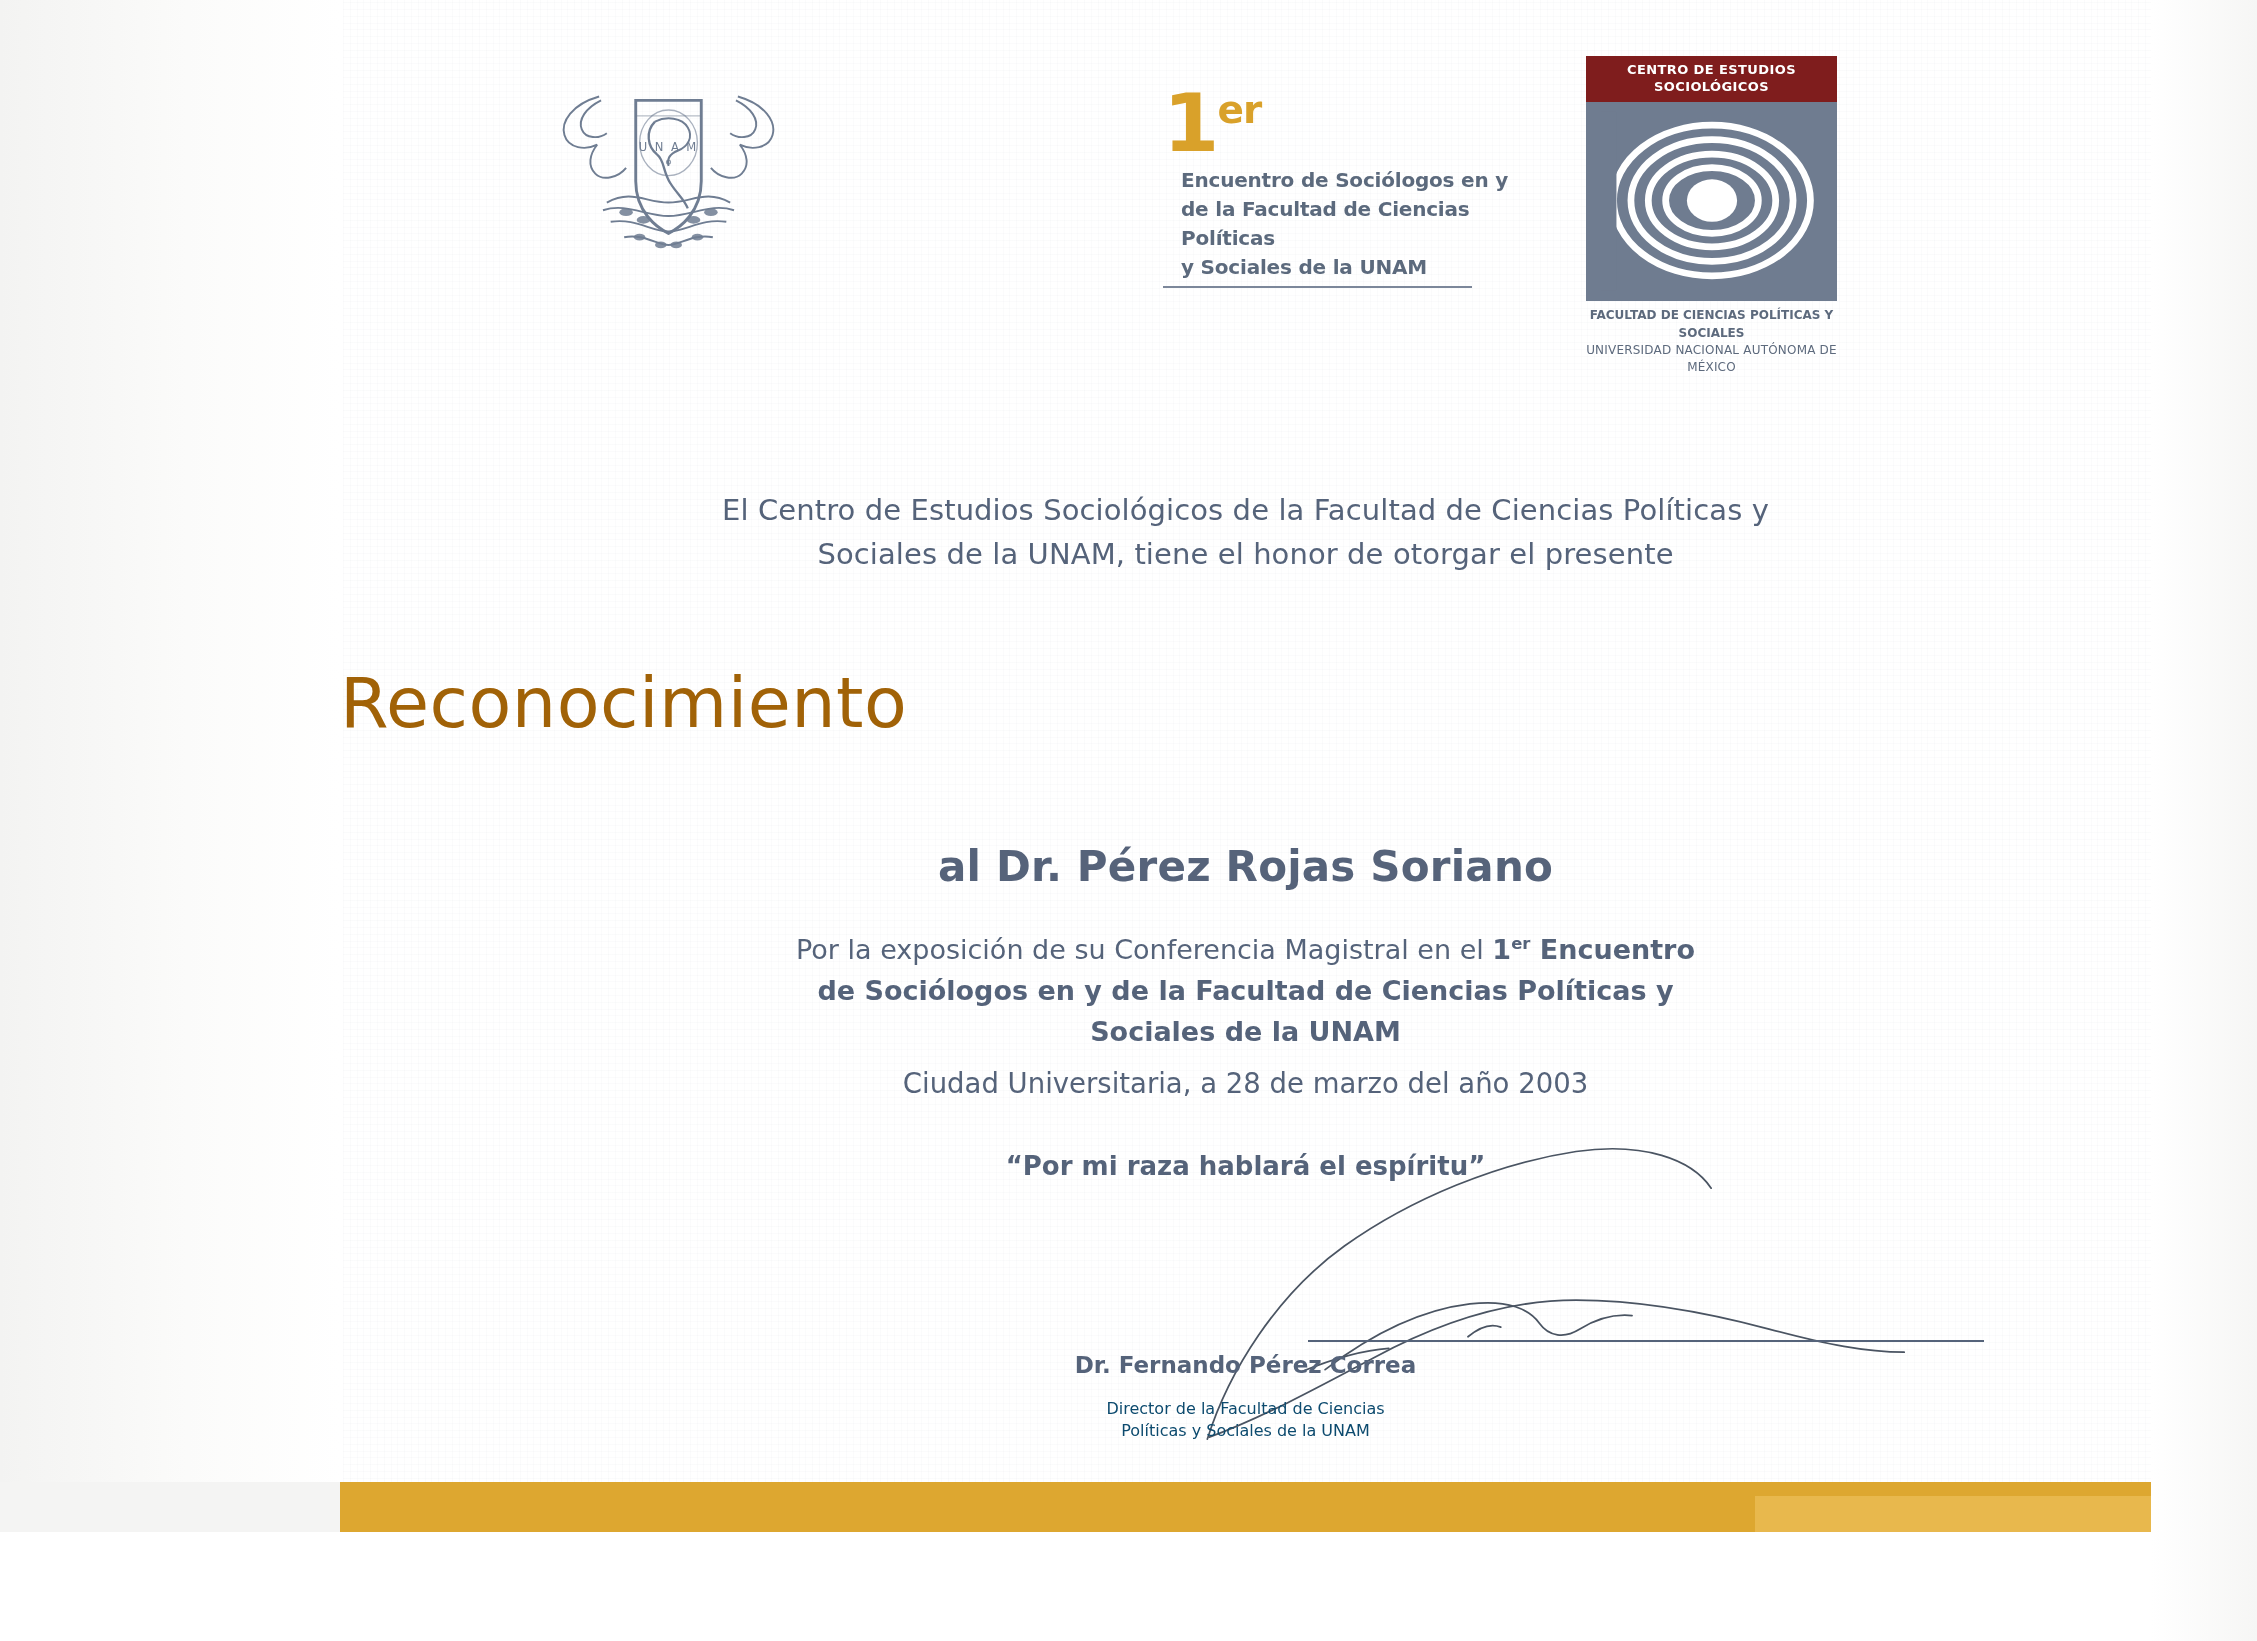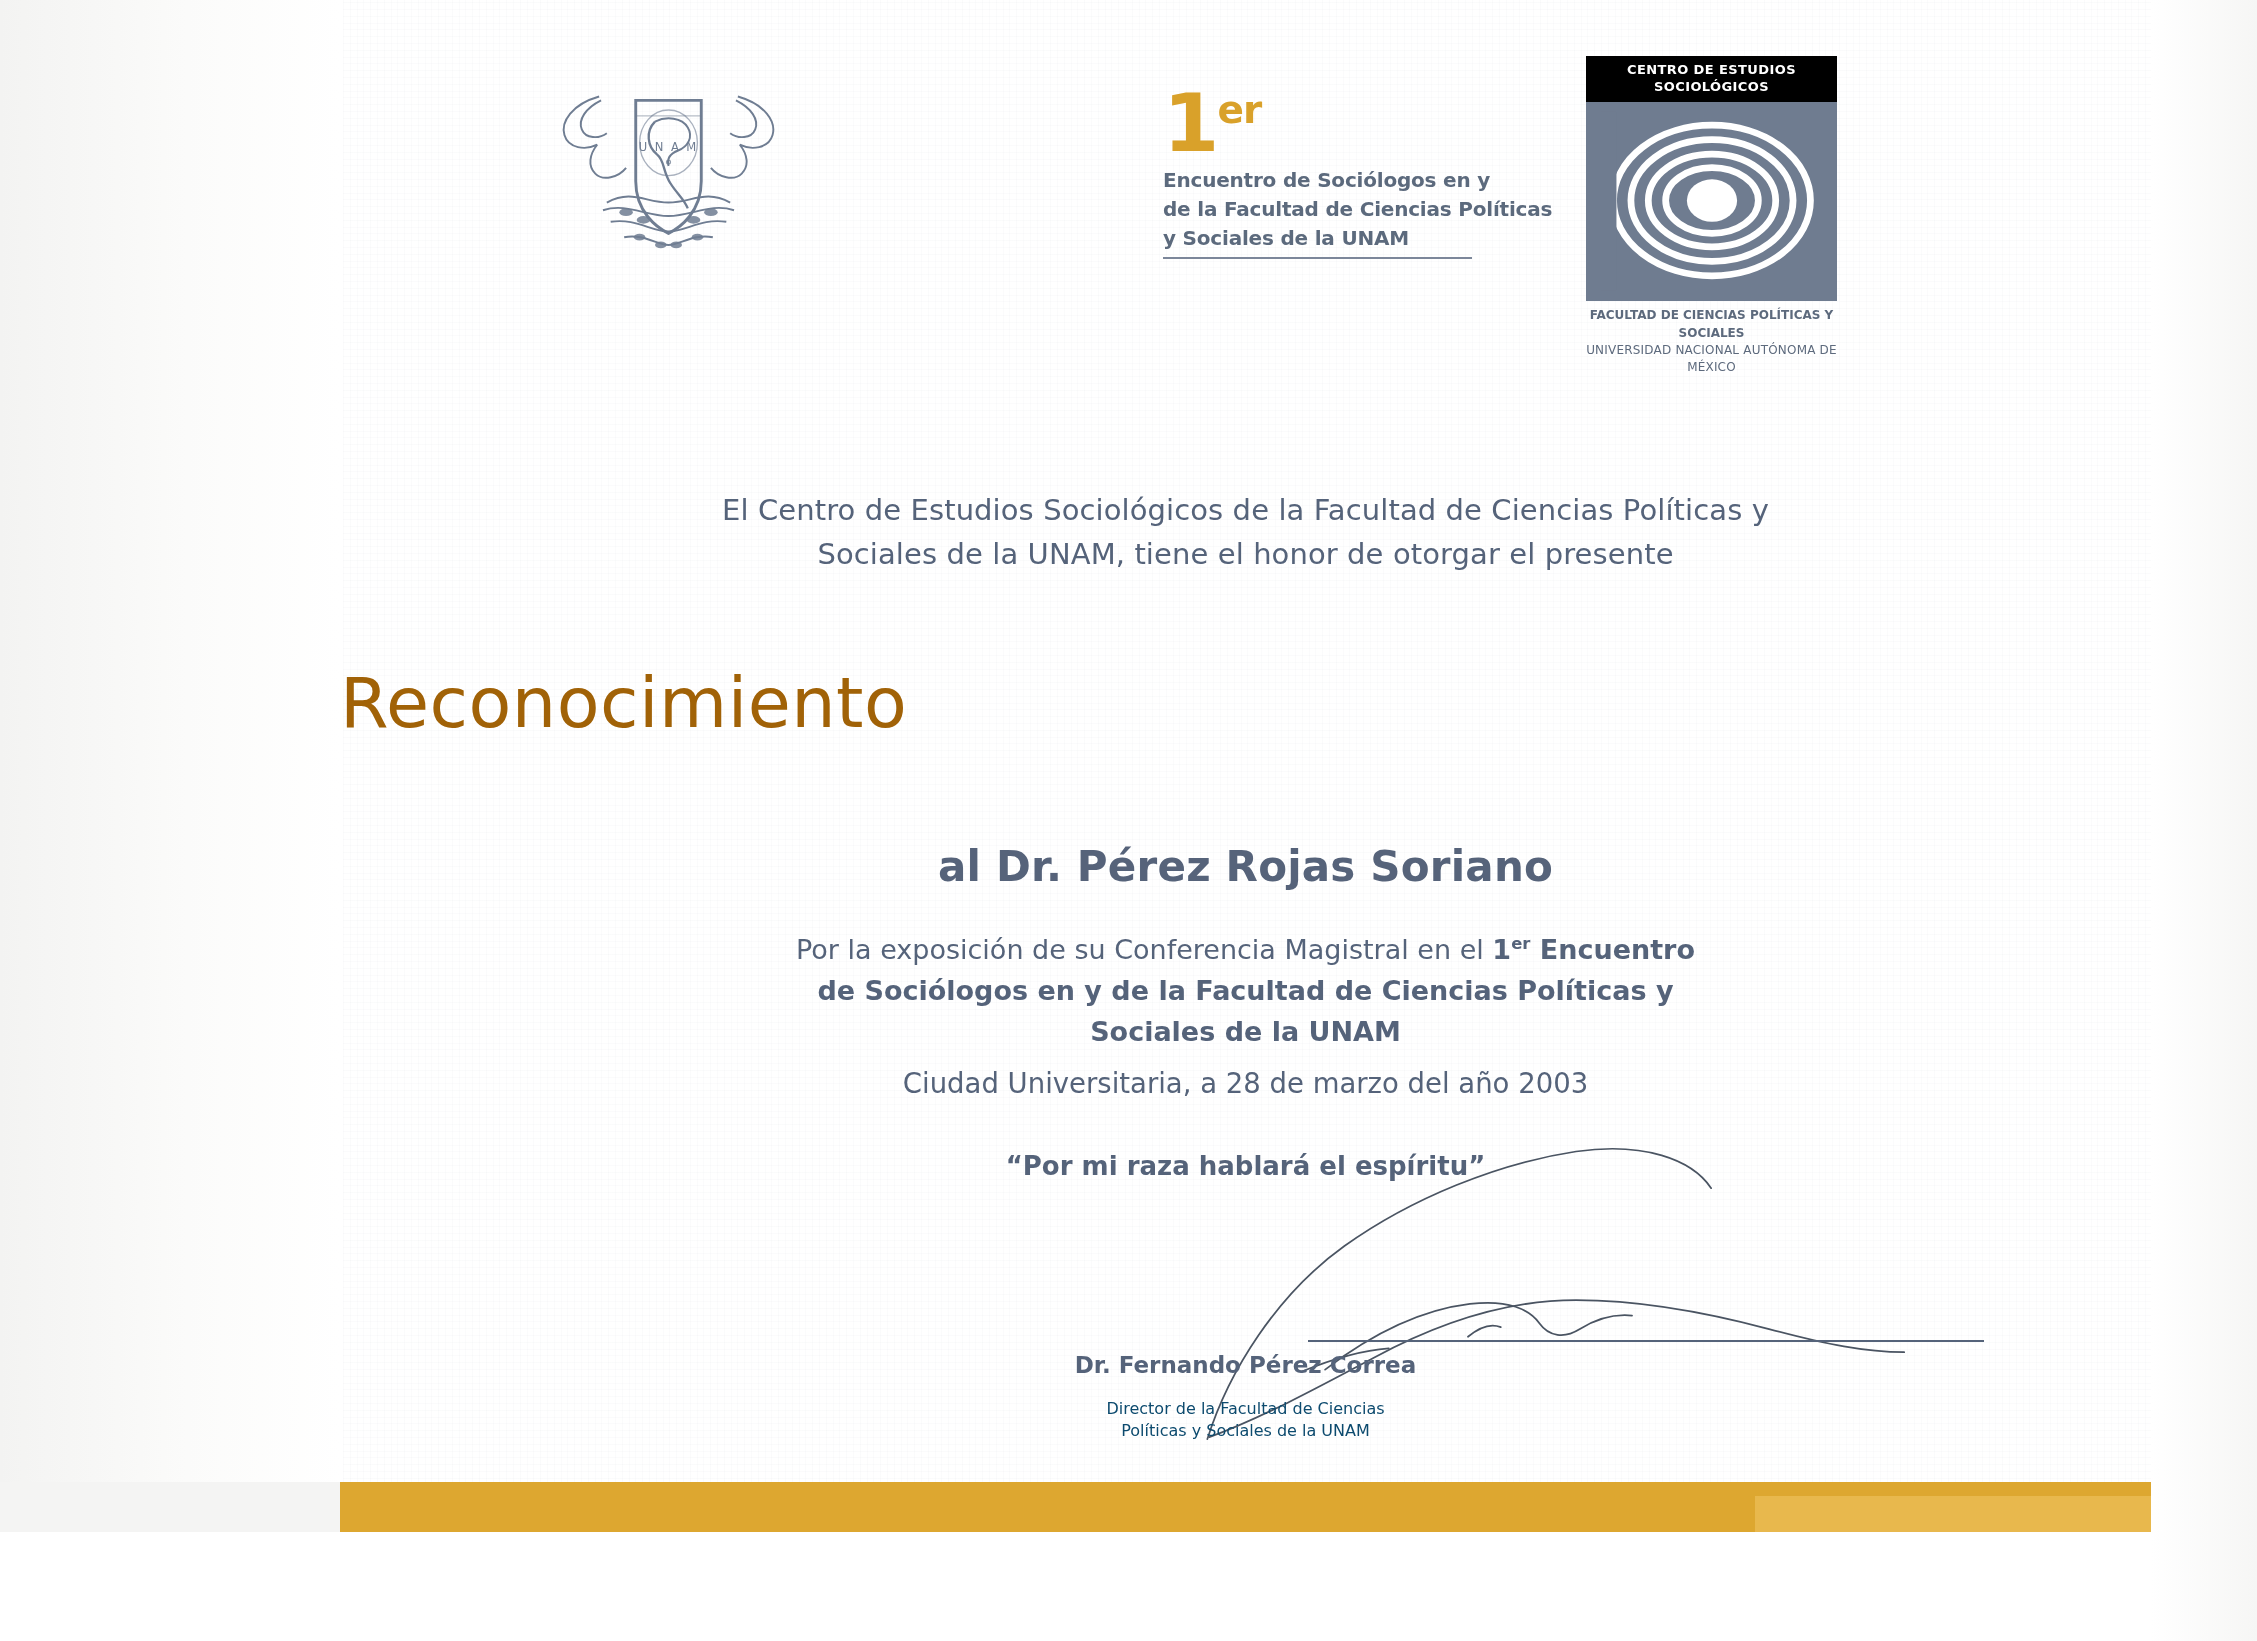--- a/index.html
+++ b/index.html
@@ -88,37 +88,38 @@
     font-weight: bold;
     letter-spacing: -1px;
   }
   .event-logo .evt-lines {
     margin-top: 5.8px;
     font-size: 20px;
     font-weight: bold;
     line-height: 1.45;
     color: #5c6a7d;
     letter-spacing: -0.2px;
+    margin-left: 18px;
   }
   .event-logo .evt-rule {
     margin-top: 4.8px;
     width: 309px;
     height: 1.9px;
     background: #7c879a;
   }
 
   .ces-logo {
     position: absolute;
     left: 1246px;
     top: 56px;
     width: 251px;
     text-align: center;
   }
   .ces-top {
-    background: #000000;
+    background: #7f1d1d;
     color: #ffffff;
     font-size: 13px;
     font-weight: bold;
     letter-spacing: 0.4px;
     padding: 5.8px 0 6.8px;
     line-height: 1.3;
     text-align: center;
   }
   .ces-mark {
     background: #6f7c90;

